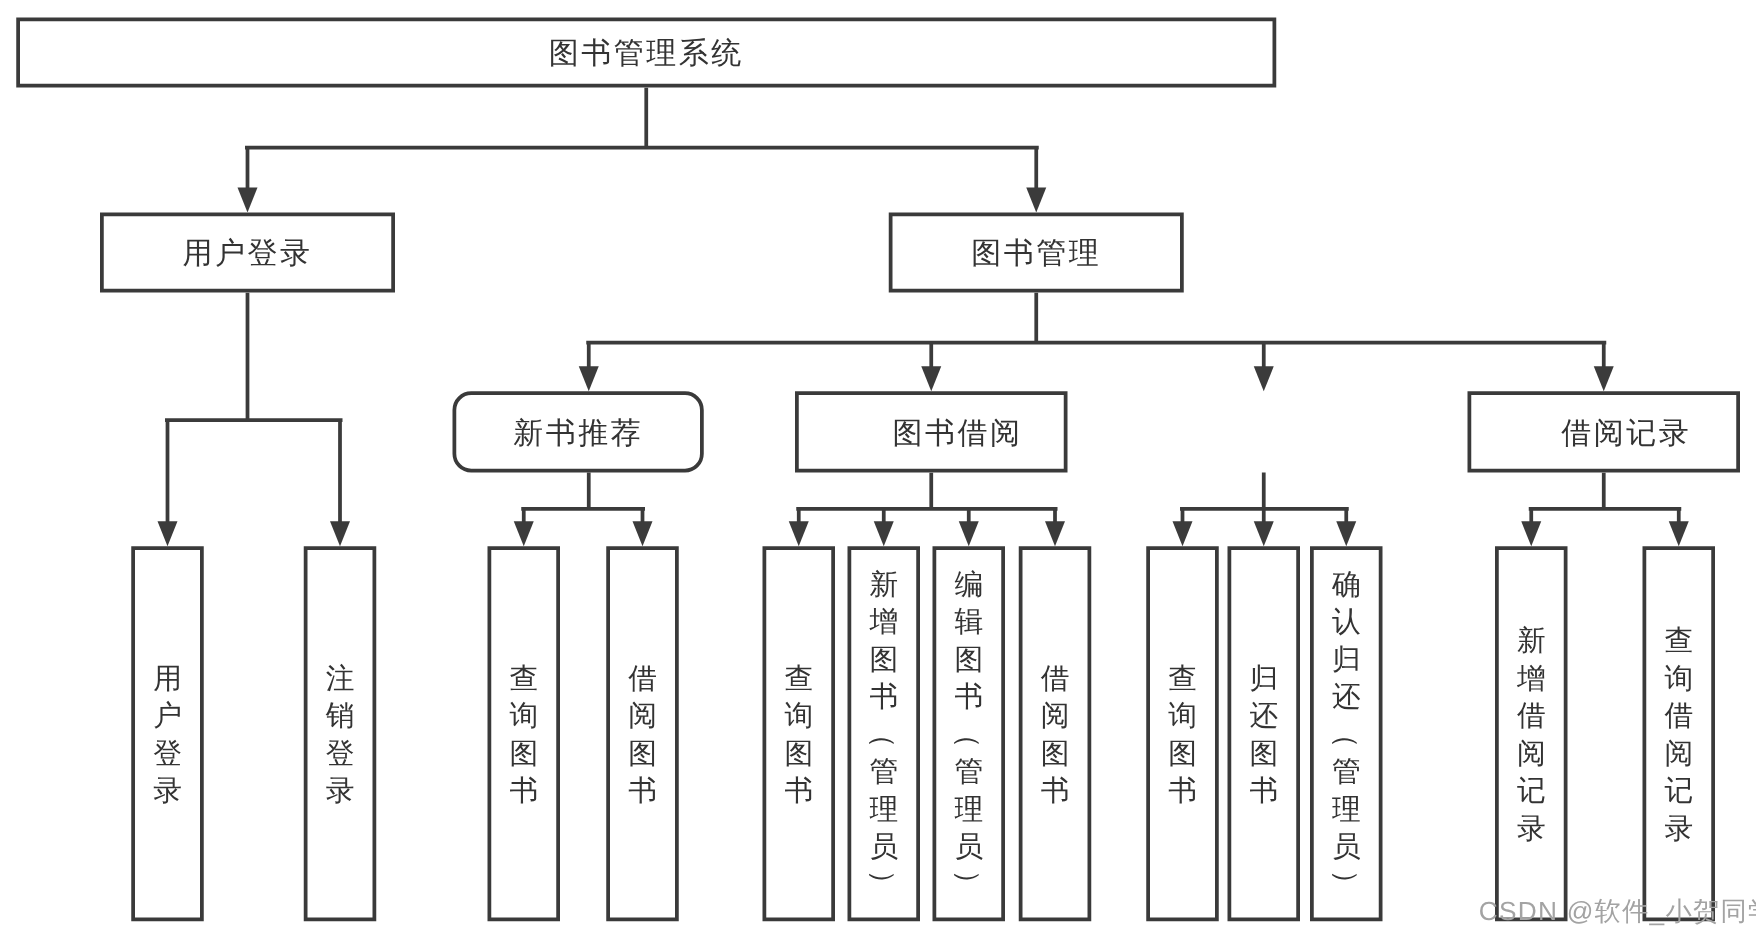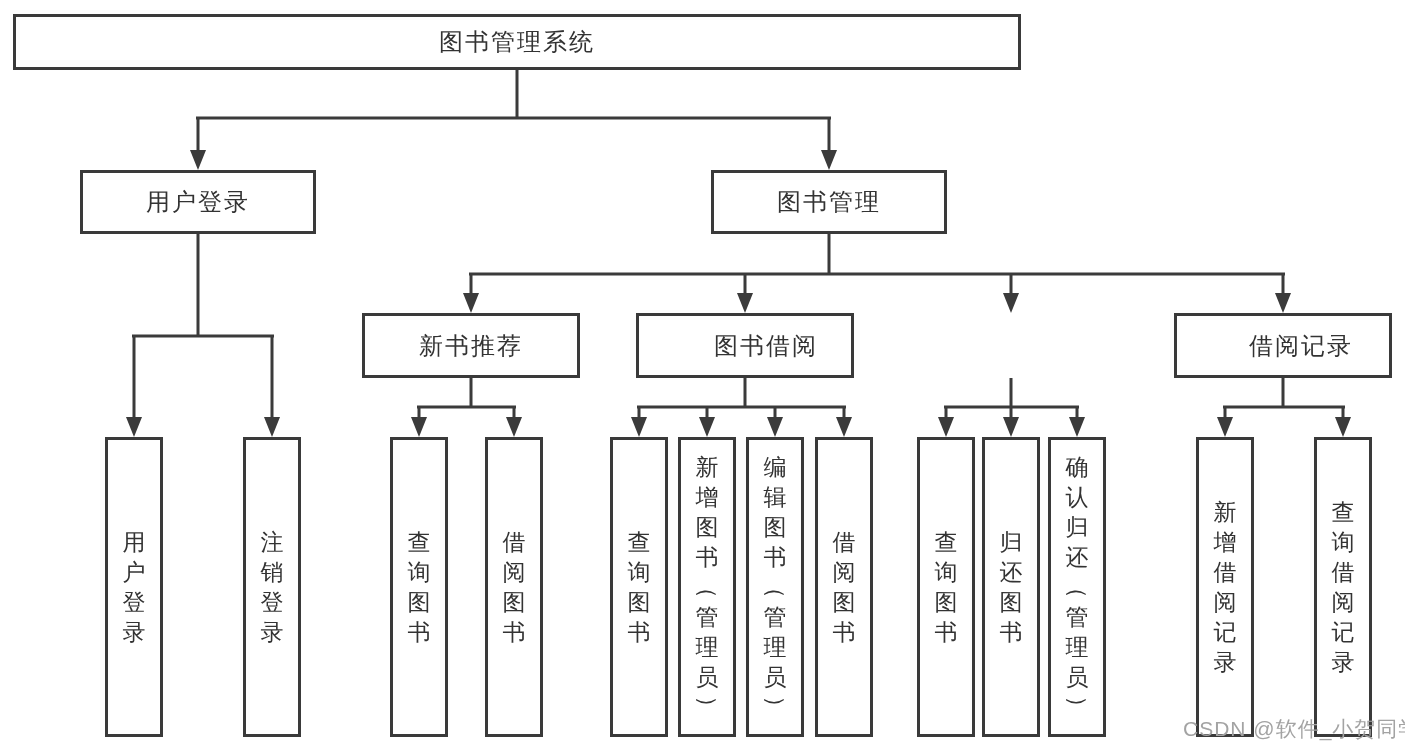--- a/index.html
+++ b/index.html
@@ -118,21 +118,21 @@
     <span>图书管理系统</span>
   </div>
 
   <div class="node" style="left:80px; top:170px; width:236px; height:64px;">
     <span>用户登录</span>
   </div>
   <div class="node" style="left:711px; top:170px; width:236px; height:64px;">
     <span>图书管理</span>
   </div>
 
-  <div class="node" style="left:362px; top:313px; width:218px; height:65px;">
+  <div class="node" style="left:362px; top:313px; width:201px; height:65px;border-radius:15px;">
     <span>新书推荐</span>
   </div>
   <div class="node" style="left:636px; top:313px; width:218px; height:65px;padding-left:42px;">
     <span>图书借阅</span>
   </div>
   <div class="node" style="left:1174px; top:313px; width:218px; height:65px;padding-left:36px;">
     <span>借阅记录</span>
   </div>
 
   <div class="leaf" style="left:105px;">

